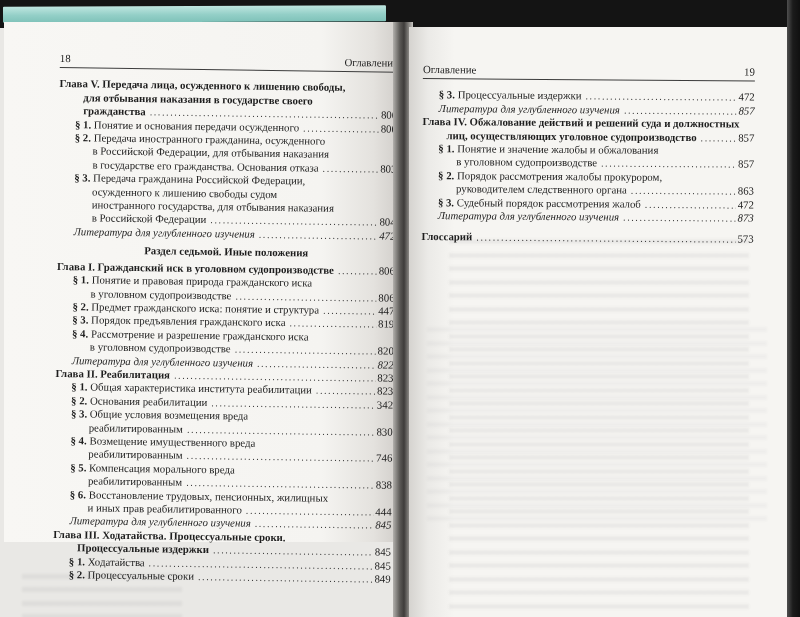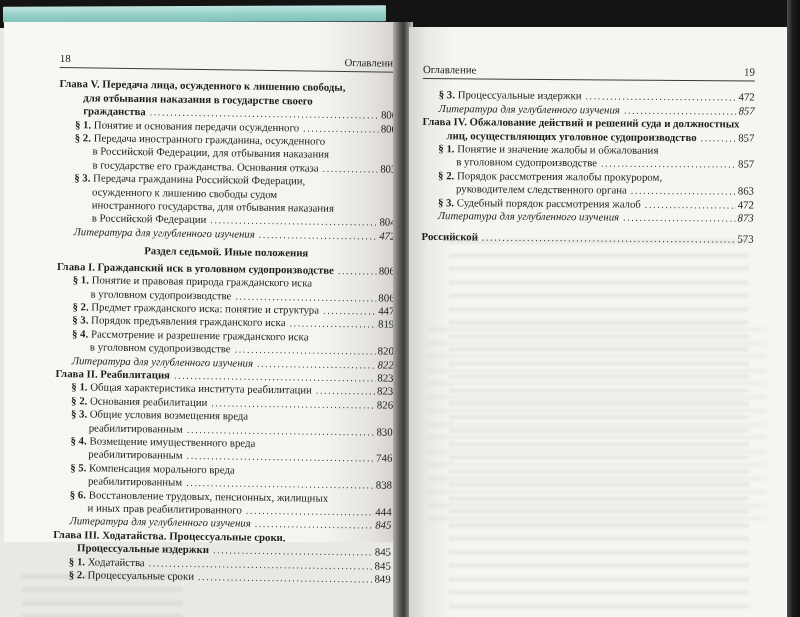--- a/index.html
+++ b/index.html
@@ -160,21 +160,21 @@
             <span class="pg">823</span>
           </div>
           <div class="row s-section first">
             <span class="txt"><span class="marker">§ 1.</span>&nbsp;<span>Общая характеристика института реабилитации</span></span>
             <span class="leader"></span>
             <span class="pg">823</span>
           </div>
           <div class="row s-section first">
             <span class="txt"><span class="marker">§ 2.</span>&nbsp;<span>Основания реабилитации</span></span>
             <span class="leader"></span>
-            <span class="pg">826</span>
+            <span class="pg">342</span>
           </div>
           <div class="row s-section first">
             <span class="txt"><span class="marker">§ 3.</span>&nbsp;<span>Общие условия возмещения вреда</span></span>
           </div>
           <div class="row s-section cont">
             <span class="txt">реабилитированным</span>
             <span class="leader"></span>
             <span class="pg">830</span>
           </div>
           <div class="row s-section first">
@@ -278,21 +278,21 @@
             <span class="txt"><span class="marker">§ 3.</span>&nbsp;<span>Судебный порядок рассмотрения жалоб</span></span>
             <span class="leader"></span>
             <span class="pg">472</span>
           </div>
           <div class="row s-literature first">
             <span class="txt">Литература для углубленного изучения</span>
             <span class="leader"></span>
             <span class="pg">873</span>
           </div>
           <div class="row s-glossary first">
-            <span class="txt">Российской</span>
+            <span class="txt">Глоссарий</span>
             <span class="leader"></span>
             <span class="pg">573</span>
           </div>
         </div>
     </div>
   </div>
 
   <div class="band-right"></div>
 </div>
 

